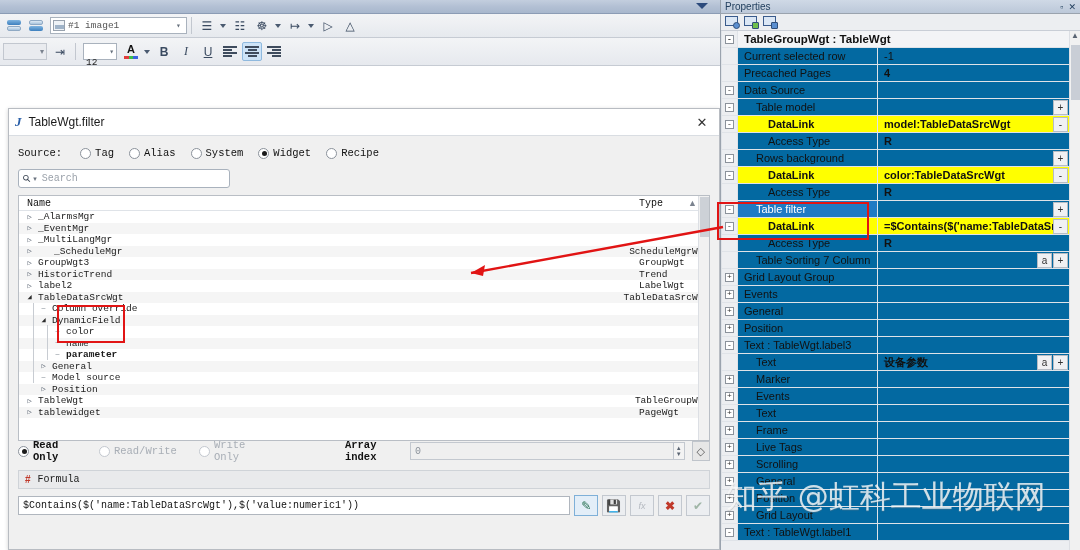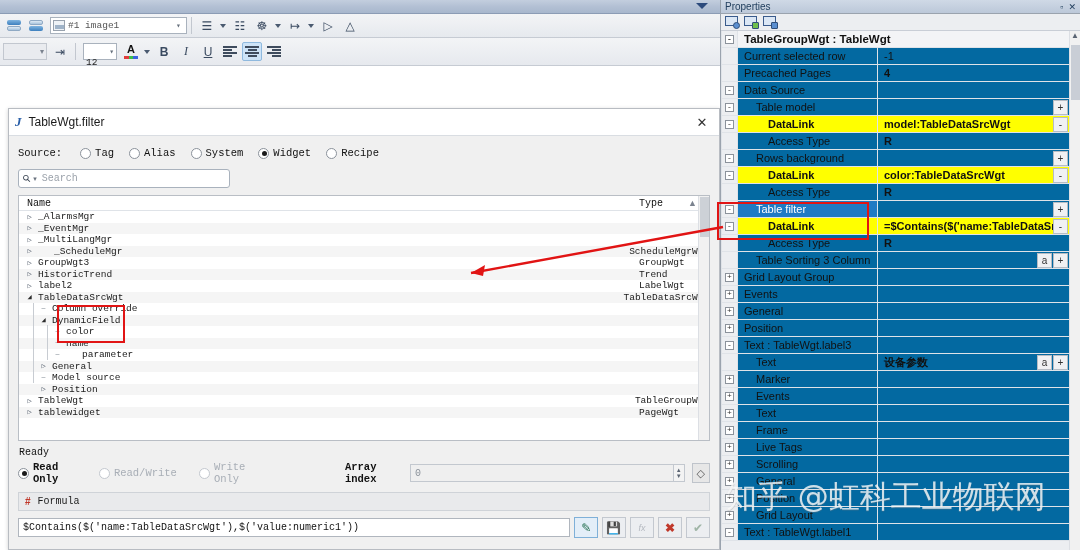--- a/index.html
+++ b/index.html
@@ -581,21 +581,21 @@
                 <span style="display: inline-block; width: 34px; flex: 0 0 auto;"></span>
                 <span class="leafmark">–</span>
                 <span style="margin-left: 4px;">name</span>
               </span>
               <span class="tp"></span>
             </div>
             <div class="trow">
               <span class="nm">
                 <span style="display: inline-block; width: 34px; flex: 0 0 auto;"></span>
                 <span class="leafmark">–</span>
-                <span style="margin-left: 20px;">parameter</span>
+                <span style="margin-left: 4px; font-weight: bold;">parameter</span>
               </span>
               <span class="tp"></span>
             </div>
             <div class="trow alt">
               <span class="nm">
                 <span style="display: inline-block; width: 20px; flex: 0 0 auto;"></span>
                 <span class="exp">▷</span>
                 <span style="margin-left: 4px;">General</span>
               </span>
               <span class="tp"></span>
@@ -633,21 +633,20 @@
               <span class="tp">PageWgt</span>
             </div>
             <div class="tree-vline" style="left: 14px; top: 92px; height: 80px;"></div>
             <div class="tree-vline" style="left: 28px; top: 114px; height: 35px;"></div>
           </div>
         <div class="tree-sb">
           <div class="thumb"></div>
         </div>
       </div>
 
-      <div class="ready-line">Ready</div>
 
       <div class="access-row">
         <div class="radio-item">
           <span class="radio on"></span>
           <span class="lbl-bold">Read Only</span>
         </div>
         <div class="radio-item">
           <span class="radio dim"></span>
           <span class="lbl-dim">Read/Write</span>
         </div>
@@ -833,21 +832,21 @@
         </div>
         <div class="prow bold-val indent2">
           <span class="expander"></span>
           <span class="pname">Access Type</span>
           <span class="pval-wrap">
             <span class="txt" style="font-weight: bold;">R</span>
           </span>
         </div>
         <div class="prow indent1">
           <span class="expander"></span>
-          <span class="pname">Table Sorting 3 Column</span>
+          <span class="pname">Table Sorting 7 Column</span>
           <span class="pval-wrap">
             <span class="txt"></span>
             <span class="pbtn-sq">a</span>
             <span class="pbtn-sq">+</span>
           </span>
         </div>
         <div class="prow">
           <span class="expander">
             <span class="exp-box">+</span>
           </span>

